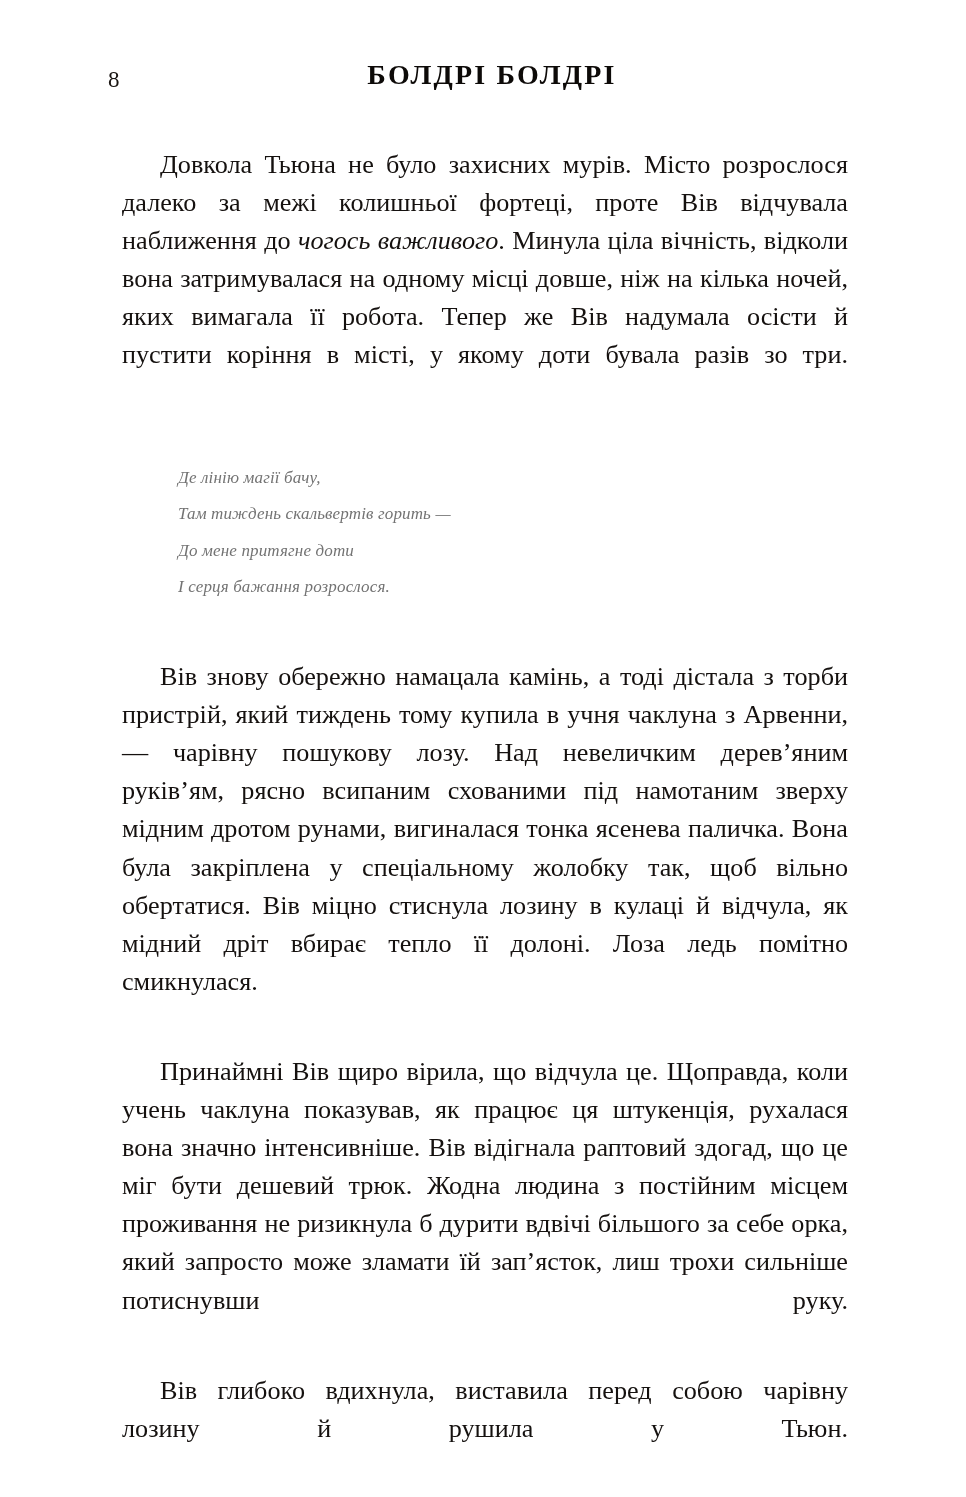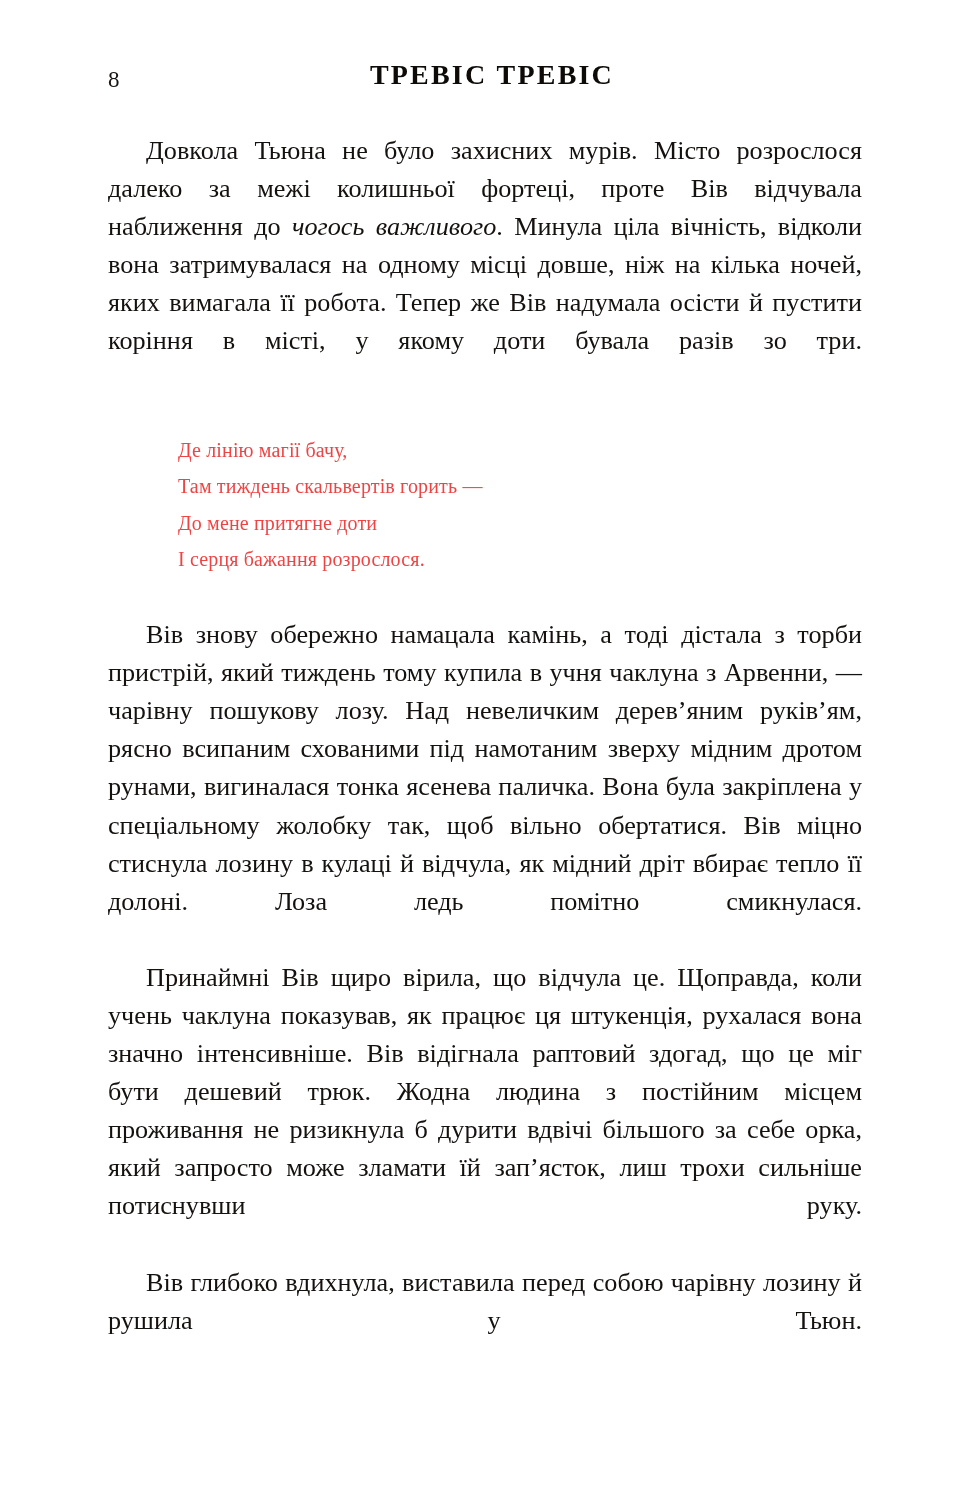--- a/index.html
+++ b/index.html
@@ -53,21 +53,21 @@
 
   
   .text-column {
     position: absolute;
     left: 108px;
     top: 132px;
     width: 754px;
   }
 
   p.para {
-    margin: 0;
+    margin: 14px;
     font-size: 26.2px;
     line-height: 38.1px;
     text-align: justify;
     text-justify: inter-word;
     text-indent: 38px;
     color: #15110f;
     hyphens: none;
     word-spacing: 0.1px;
   }
 
@@ -77,39 +77,40 @@
     display: inline-block;
     width: 100%;
   }
 
   .verse {
     margin: 0;
     padding: 33px 0 38px 70px;
   }
 
   .verse-line {
-    font-size: 20px;
+    font-size: 17px;
     line-height: 36.6px;
-    color: #ef4444;
+    font-style: italic;
+    color: #737373;
     white-space: pre;
     letter-spacing: 0.15px;
   }
 
   .em-ital {
     font-style: italic;
   }
 </style>
 </head>
 <body>
 
 <div class="page">
 
   <div class="running-head">
     <div class="folio">8</div>
-    <div class="book-title">ТРЕВІС ТРЕВІС</div>
+    <div class="book-title">БОЛДРІ БОЛДРІ</div>
   </div>
 
   <div class="text-column">
 
     <p class="para"><span>Довкола Тьюна не було захисних мурів. Місто розрослося далеко за межі колишньої фортеці, проте Вів відчувала наближення до </span><span class="em-ital">чогось важливого</span><span>. Минула ціла вічність, відколи вона затримувалася на одному місці довше, ніж на кілька ночей, яких вимагала її робота. Тепер же Вів надумала осісти й пустити коріння в місті, у якому доти бувала разів зо три.</span></p>
 
 
     <div class="verse">
       <div class="verse-line">Де лінію магії бачу,</div>
       <div class="verse-line">Там тиждень скальвертів горить —</div>

